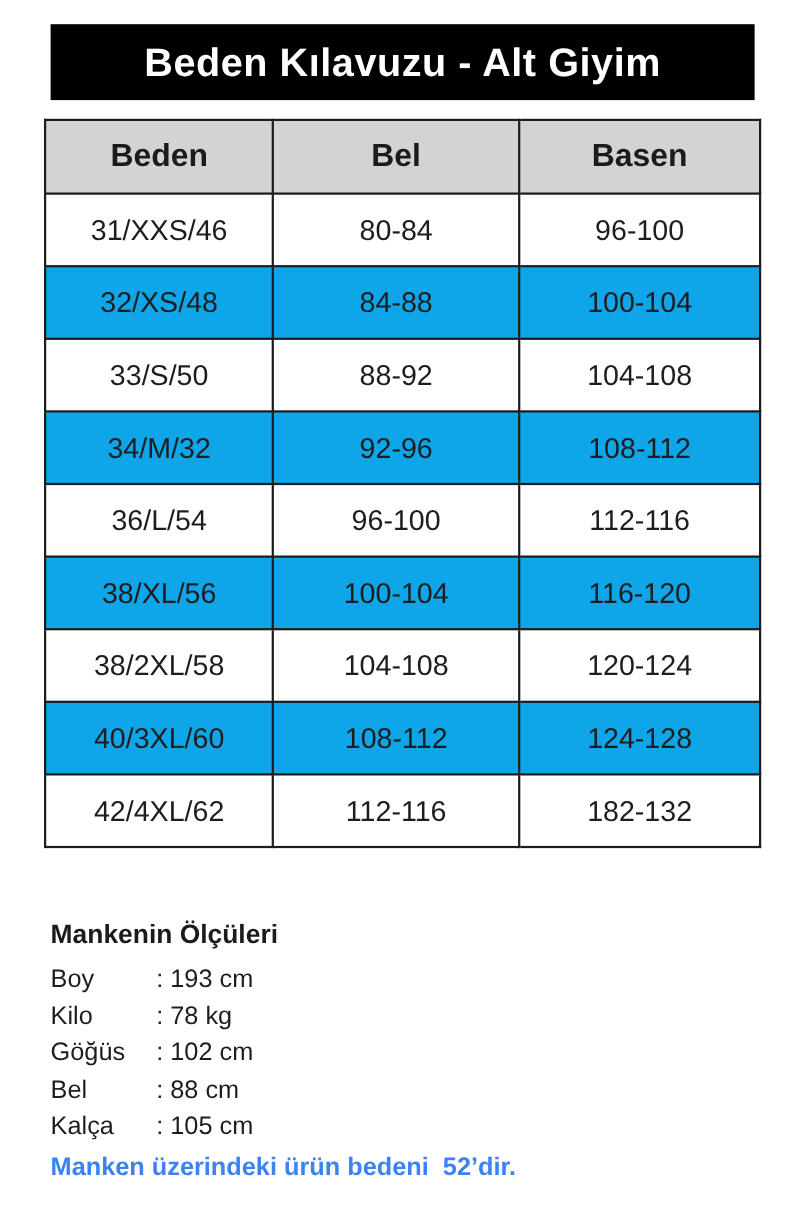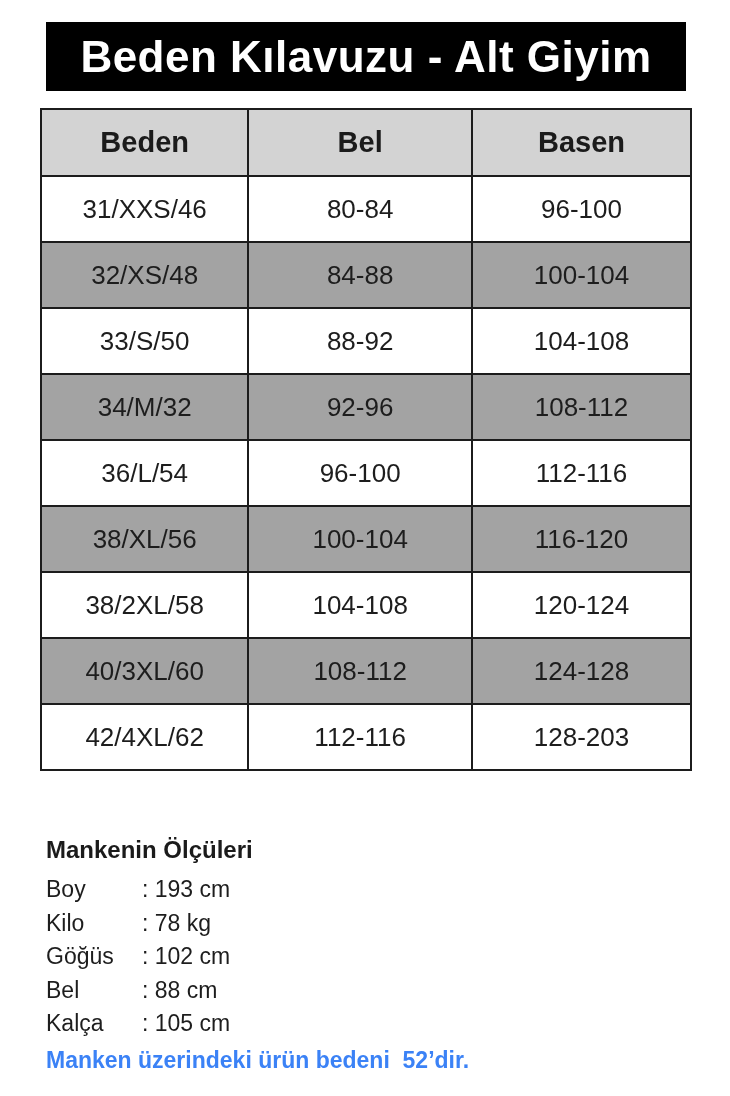--- a/index.html
+++ b/index.html
@@ -23,21 +23,21 @@
     top: 22px;
     width: 640px;
     height: 69px;
     background: #000000;
     display: flex;
     align-items: center;
     justify-content: center;
   }
   .title-bar .title-text {
     color: #ffffff;
-    font-size: 44px;
+    font-size: 36px;
     font-weight: 700;
     letter-spacing: 0.5px;
     white-space: nowrap;
   }
 
   
   .size-table {
     position: absolute;
     left: 40px;
     top: 108px;
@@ -60,21 +60,21 @@
     color: #1b1b1b;
   }
   .size-table td {
     height: 64px;
     font-size: 26px;
     font-weight: 500;
     background: #ffffff;
     color: #1d1d1d;
   }
   .size-table tr.alt td {
-    background: #a3a3a3;
+    background: #0ea5e9;
   }
 
   
   .measurements {
     position: absolute;
     left: 46px;
     top: 836px;
     width: 640px;
     font-size: 23px;
   }
@@ -160,21 +160,21 @@
       <td>120-124</td>
     </tr>
     <tr class="alt">
       <td>40/3XL/60</td>
       <td>108-112</td>
       <td>124-128</td>
     </tr>
     <tr>
       <td>42/4XL/62</td>
       <td>112-116</td>
-      <td>128-203</td>
+      <td>182-132</td>
     </tr>
   </tbody>
 </table>
 
 <div class="measurements">
   <div class="m-heading">Mankenin Ölçüleri</div>
   <div class="m-row">
     <span class="m-label">Boy</span>
     <span class="m-value">: 193 cm</span>
   </div>

